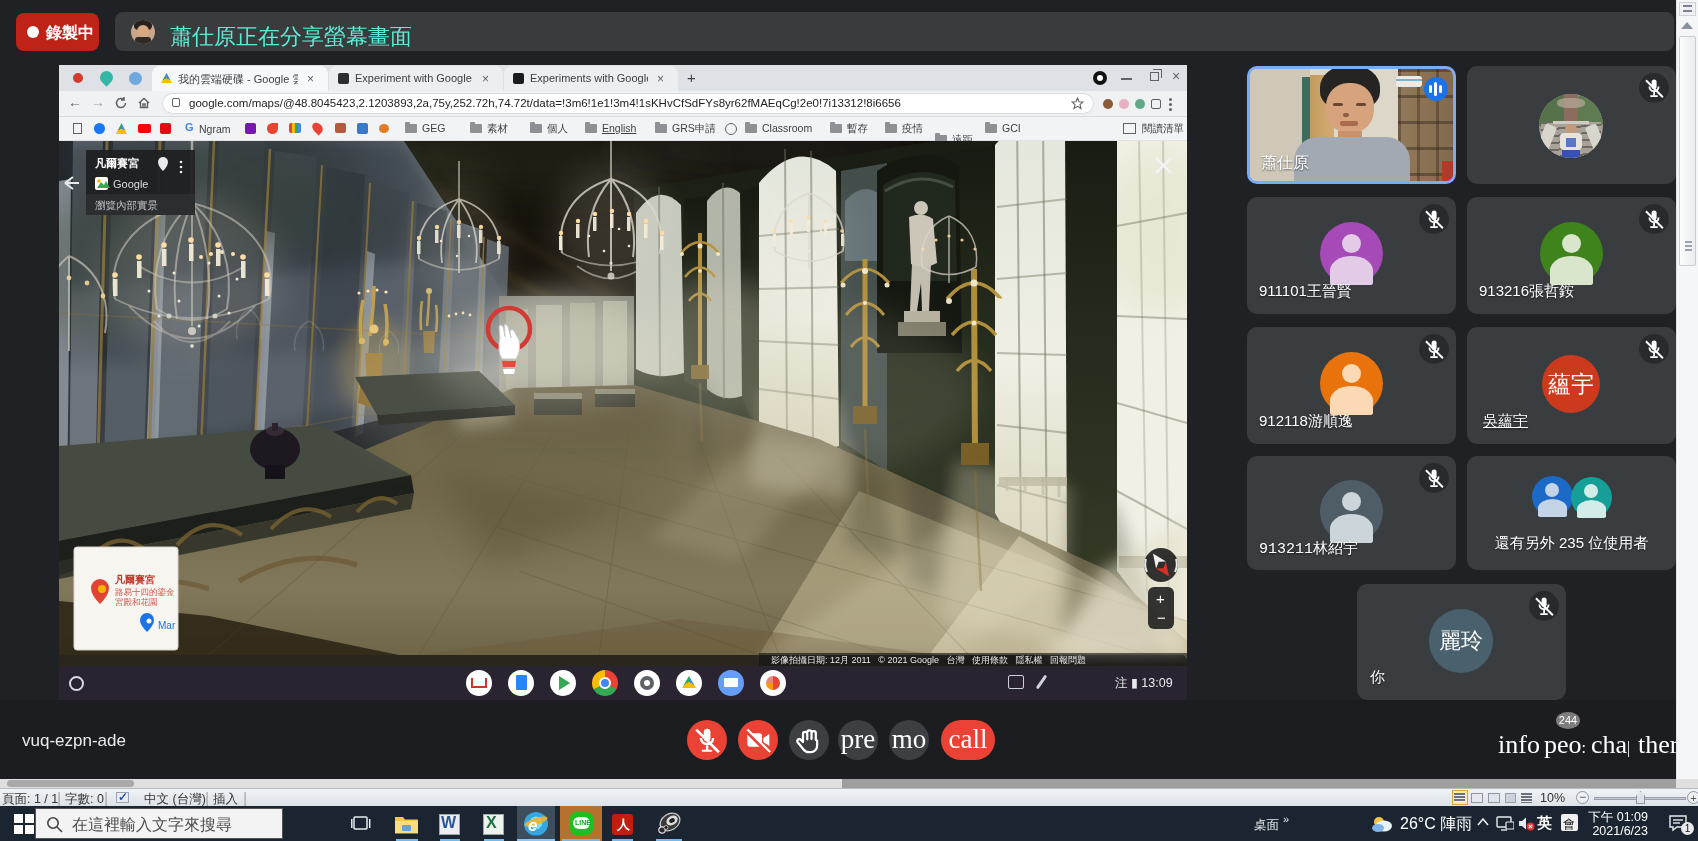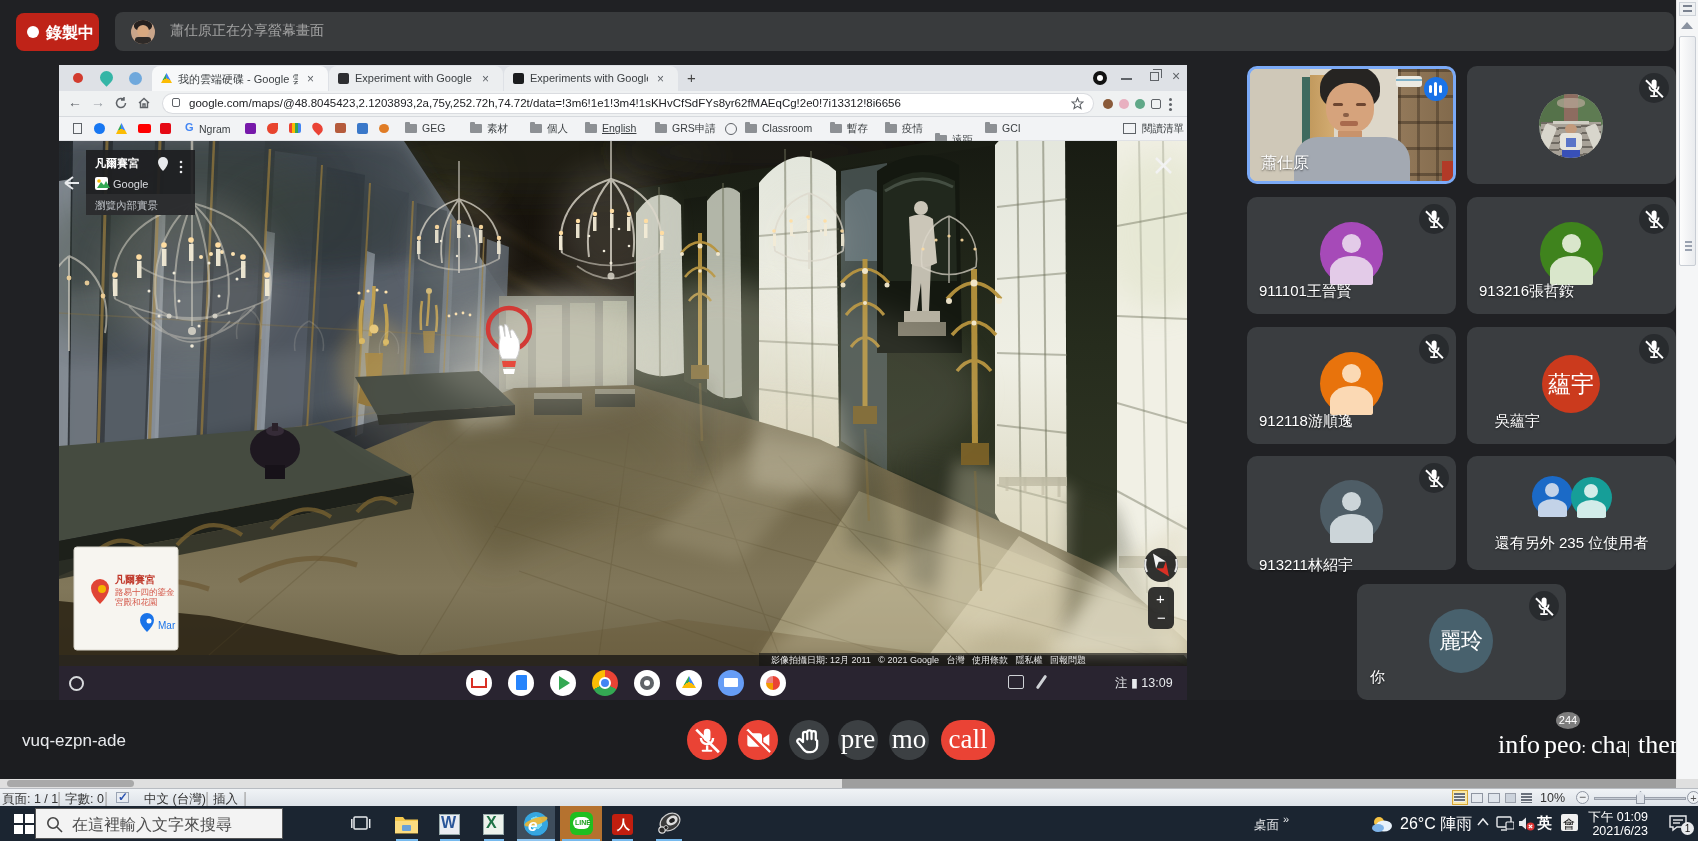--- a/index.html
+++ b/index.html
@@ -22,21 +22,21 @@
   <div class="abs" style="left:16px;top:13px;width:83px;height:38px;background:#bf2318;border-radius:8px;">
     <div class="abs" style="left:11px;top:13px;width:12px;height:12px;border-radius:50%;background:#fff;"></div>
     <div class="abs" style="left:30px;top:10px;color:#fff;font-size:16px;font-weight:bold;">錄製中</div>
   </div>
   <div class="abs" style="left:115px;top:12px;width:1559px;height:39px;background:#393b3d;border-radius:8px;">
     <div class="abs" style="left:16px;top:8px;width:24px;height:24px;border-radius:50%;background:#caa58a;overflow:hidden;">
       <div class="abs" style="left:3px;top:-1px;width:18px;height:12px;border-radius:50% 50% 40% 40%;background:#26201e;"></div>
       <div class="abs" style="left:6px;top:5px;width:12px;height:12px;border-radius:50%;background:#d8a880;"></div>
       <div class="abs" style="left:4px;top:17px;width:16px;height:8px;background:#2e2a28;border-radius:3px;"></div>
     </div>
-    <div class="abs" style="left:55px;top:10px;color:#a3a3a3;font-size:14px;">蕭仕原正在分享螢幕畫面</div>
+    <div class="abs" style="left:55px;top:10px;color:#5eead4;font-size:22px;">蕭仕原正在分享螢幕畫面</div>
   </div>
 
   <div class="abs" style="left:59px;top:65px;width:1128px;height:635px;background:#dee1e6;">
 
     <div class="abs" style="left:0;top:0;width:1128px;height:26px;background:#dee1e6;">
       <div class="abs" style="left:14px;top:8px;width:10px;height:10px;border-radius:50%;background:#d23b2e;"></div>
       <div class="abs" style="left:41px;top:6px;width:13px;height:13px;border-radius:50% 50% 50% 0;background:#35b5a6;transform:rotate(-45deg);"></div>
       <div class="abs" style="left:70px;top:7px;width:13px;height:13px;border-radius:50%;background:#6fa8dc;"></div>
       <div class="abs" style="left:89px;top:2px;width:2px;height:20px;"></div>
 
@@ -752,38 +752,38 @@
     <div class="avatar" style="left:75px;top:28px;width:58px;height:58px;background:#cb3a1d;color:#fff;font-size:23px;text-align:center;line-height:58px;">蘊宇</div>
     <div class="micoff" style="right:7px;top:7px;"><svg width="30" height="30" viewBox="0 0 30 30">
           <g fill="#fff">
             <rect x="12.6" y="6.5" width="5" height="9.5" rx="2.5"></rect>
             <path d="M9.5 13.5a5.5 5.5 0 0 0 11 0h-1.8a3.7 3.7 0 0 1-7.4 0z"></path>
             <rect x="14.2" y="19" width="1.8" height="3.5"></rect>
             <rect x="11" y="22.3" width="8" height="1.6" rx="0.8"></rect>
             <rect x="13.8" y="3.8" width="2" height="24" transform="rotate(-45 15 15)"></rect>
           </g>
         </svg></div>
-    <div class="name" style="left:28px;top:85px;">吳蘊宇</div>
+    <div class="name" style="left:16px;top:85px;text-decoration:underline;">吳蘊宇</div>
   </div>
 
   <div class="tile" style="left:1247px;top:456px;width:209px;height:114px;">
     <div class="avatar" style="left:73px;top:24px;width:63px;height:63px;background:#4e5d66;">
       <div class="abs" style="left:22px;top:12px;width:19px;height:19px;border-radius:50%;background:#ccd5d9;"></div>
       <div class="abs" style="left:10px;top:34px;width:43px;height:29px;border-radius:50% 50% 8% 8%;background:#ccd5d9;"></div>
     </div>
     <div class="micoff" style="right:7px;top:7px;"><svg width="30" height="30" viewBox="0 0 30 30">
           <g fill="#fff">
             <rect x="12.6" y="6.5" width="5" height="9.5" rx="2.5"></rect>
             <path d="M9.5 13.5a5.5 5.5 0 0 0 11 0h-1.8a3.7 3.7 0 0 1-7.4 0z"></path>
             <rect x="14.2" y="19" width="1.8" height="3.5"></rect>
             <rect x="11" y="22.3" width="8" height="1.6" rx="0.8"></rect>
             <rect x="13.8" y="3.8" width="2" height="24" transform="rotate(-45 15 15)"></rect>
           </g>
         </svg></div>
-    <div class="name" style="left:12px;top:100px;">913211林紹宇</div>
+    <div class="name" style="left:12px;top:83px;font-family:Liberation Mono, monospace;">913211林紹宇</div>
   </div>
 
   <div class="tile" style="left:1467px;top:456px;width:209px;height:114px;">
     <div class="avatar" style="left:65px;top:20px;width:41px;height:41px;background:#1b6ac7;">
       <div class="abs" style="left:13px;top:7px;width:14px;height:14px;border-radius:50%;background:#c3d3e8;"></div>
       <div class="abs" style="left:6px;top:23px;width:29px;height:18px;border-radius:50% 50% 8% 8%;background:#c3d3e8;"></div>
     </div>
     <div class="avatar" style="left:104px;top:21px;width:41px;height:41px;background:#169e98;">
       <div class="abs" style="left:13px;top:7px;width:14px;height:14px;border-radius:50%;background:#d2ece9;"></div>
       <div class="abs" style="left:6px;top:23px;width:29px;height:18px;border-radius:50% 50% 8% 8%;background:#d2ece9;"></div>

